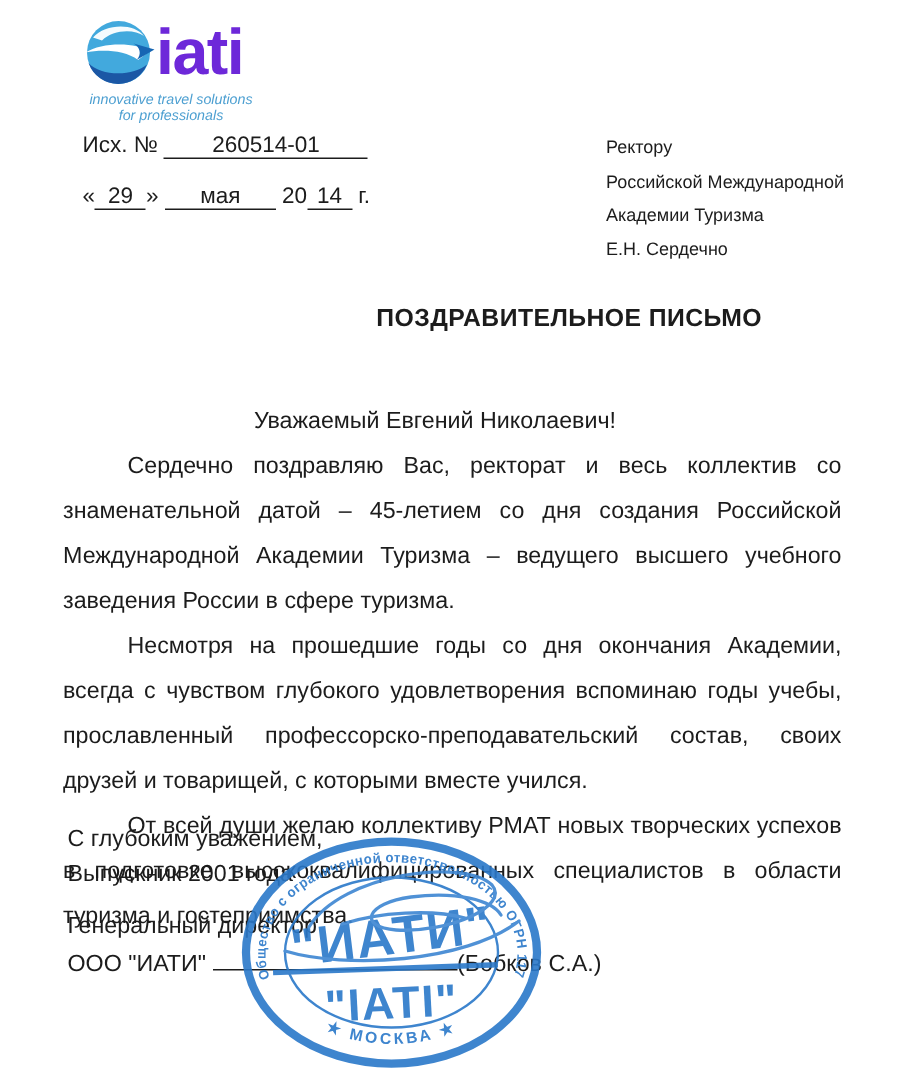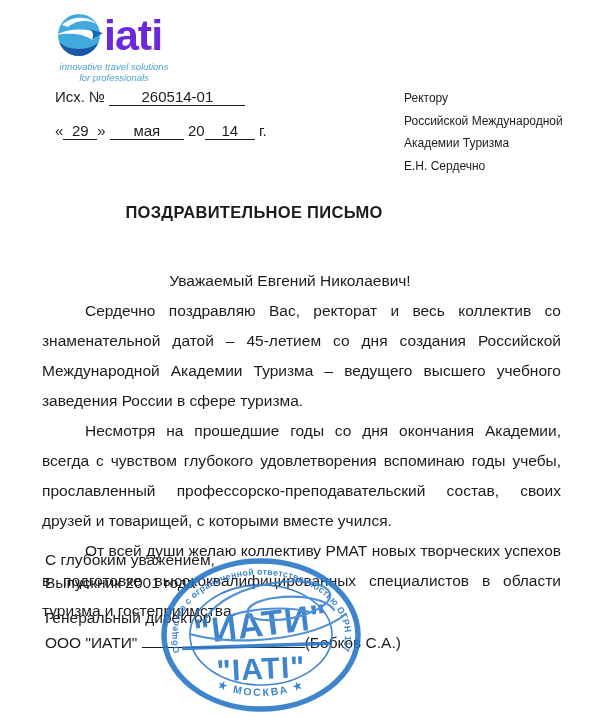--- a/index.html
+++ b/index.html
@@ -13,24 +13,24 @@
   .brand{font-size:43px;font-weight:bold;color:#6d28d9;letter-spacing:-1px;line-height:48px;}
   .taglines{text-align:center;margin-top:1px;}
   .tagline{font-size:9.5px;font-style:italic;color:#4c9fd1;line-height:11px;}
   
   .ref-block{position:absolute;left:55px;top:88px;font-size:15px;}
   .ref-line{margin-bottom:16px;}
   .blank{display:inline-block;border-bottom:1.4px solid #1c1c1c;text-align:center;line-height:17px;}
   .blank.num{min-width:104px;padding:0 16px;}
   .blank.day{min-width:22px;padding:0 6px;}
   .blank.month{min-width:46px;padding:0 14px;}
-  .blank.year{min-width:20px;padding:0 15px;}
+  .blank.year{min-width:20px;padding:0 5px;}
   .recipient{position:absolute;left:404px;top:87px;font-size:12px;line-height:22.5px;}
   
-  .title{position:absolute;left:0;top:203px;width:508px;text-align:center;
+  .title{position:absolute;left:0;top:203px;width:508px;text-align:right;
          font-size:16.5px;font-weight:bold;letter-spacing:.3px;}
   .salutation{position:absolute;left:0;top:272px;width:580px;text-align:center;font-size:15.5px;}
   .body-text{position:absolute;left:42px;top:296px;width:519px;
              font-size:15.5px;line-height:30px;text-align:justify;}
   .body-text p{margin:0;text-indent:43px;}
   
   .closing{position:absolute;left:45px;top:548px;font-size:15.5px;line-height:23px;}
   .sig-block{position:absolute;left:45px;top:606px;font-size:15.5px;line-height:23px;}
   .sig-line2{margin-top:2px;white-space:nowrap;}
   .sig-underline{display:inline-block;width:163px;border-bottom:1.4px solid #1c1c1c;height:14px;}

